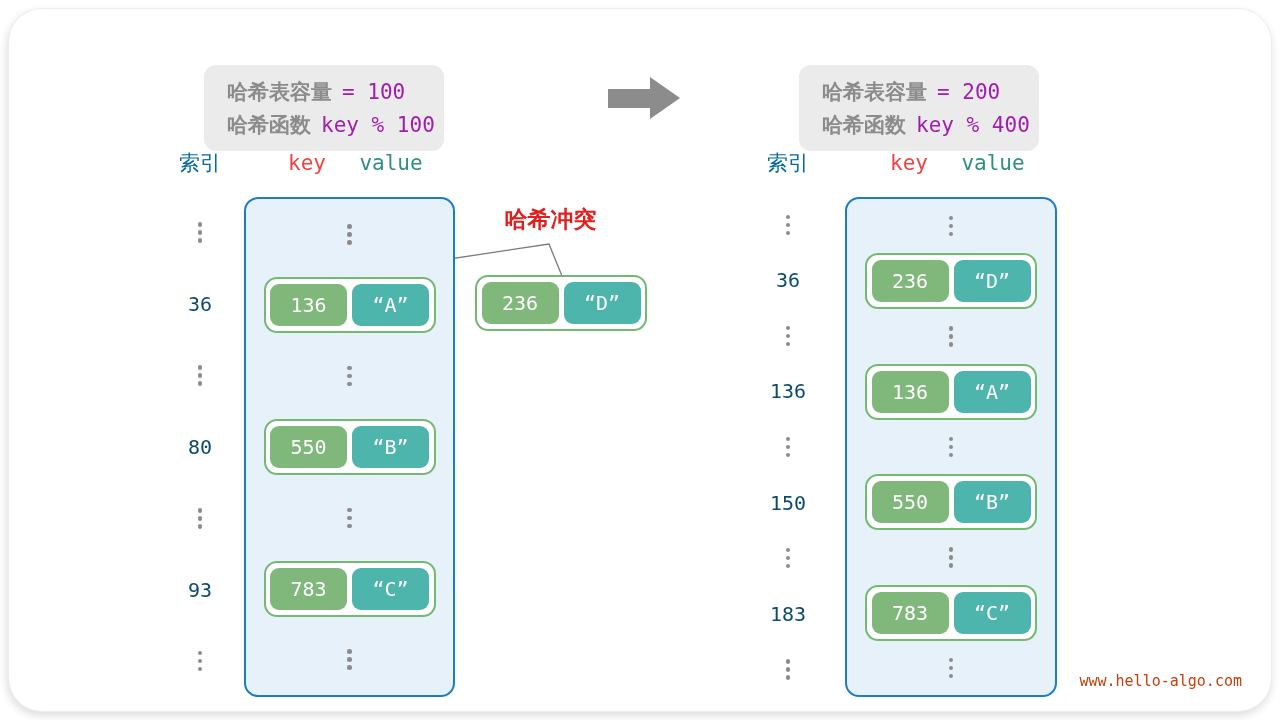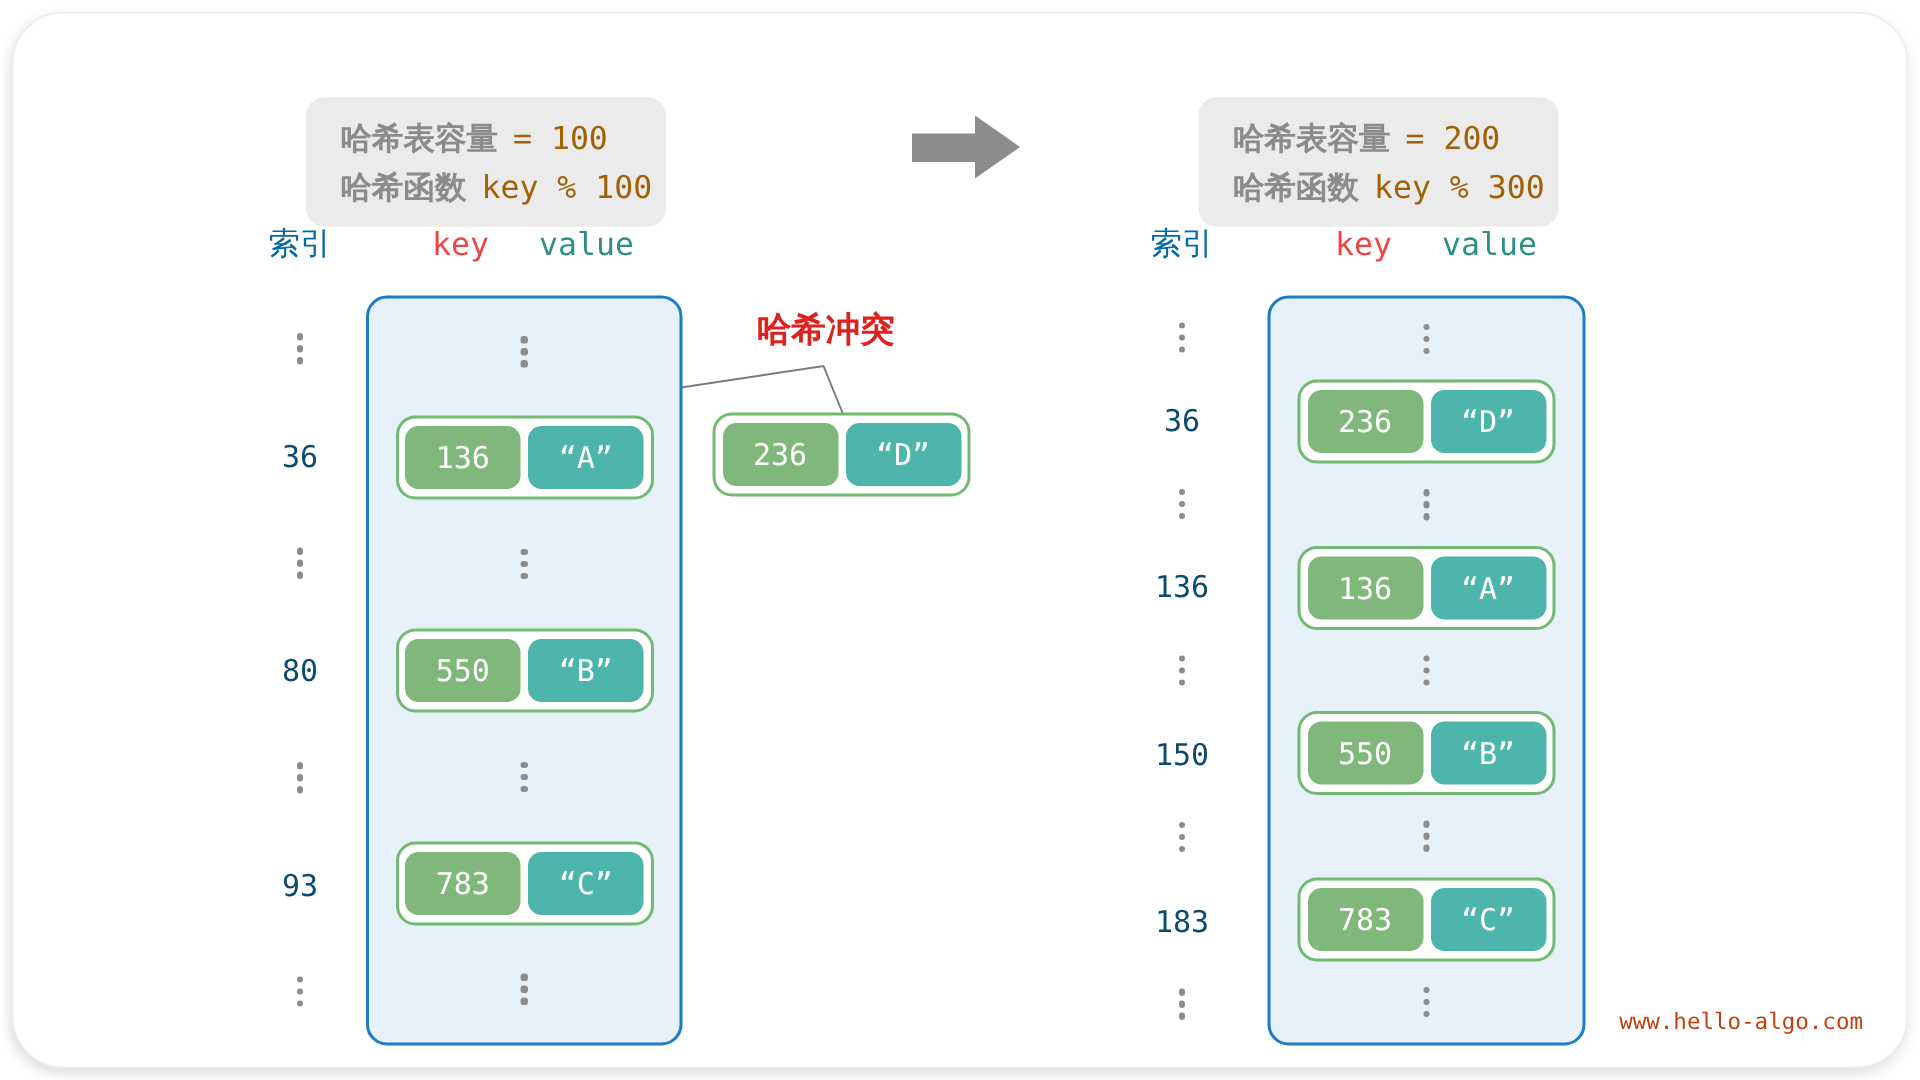--- a/index.html
+++ b/index.html
@@ -20,21 +20,21 @@
   .info-box {
     position: absolute; top: 28px; width: 240px; height: 86px;
     background: #ebebeb; border-radius: 12px;
     display: flex; flex-direction: column; justify-content: center;
     padding-left: 23px; gap: 5px; margin-top: 37px;
   }
   .info-box.left  { left: 204px; }
   .info-box.right { left: 799px; }
   .info-line { display: flex; align-items: baseline; gap: 10px; white-space: nowrap; }
   .info-cjk  { font-size: 21px; font-weight: bold; color: #8b8b8b; }
-  .info-mono { font-family: "DejaVu Sans Mono", monospace; font-size: 21px; font-weight: 500; color: #a16207; }
+  .info-mono { font-family: "DejaVu Sans Mono", monospace; font-size: 21px; font-weight: 500; color: #a21caf; }
 
   .main-title {
     position: absolute; left: 495px; top: 31px; width: 320px;
     text-align: center; font-size: 24px; font-weight: bold; color: #1c1c1c;
     letter-spacing: 1px; white-space: nowrap;
   }
 
   
   .col-header { position: absolute; top: 150px; height: 26px; line-height: 26px; text-align: center; white-space: nowrap; }
   .hdr-index { font-size: 21px; color: #0369a1; }
@@ -114,21 +114,21 @@
   </div>
 
 
   <div class="info-box right">
     <div class="info-line">
       <span class="info-cjk">哈希表容量</span>
       <span class="info-mono">= 200</span>
     </div>
     <div class="info-line">
       <span class="info-cjk">哈希函数</span>
-      <span class="info-mono">key % 300</span>
+      <span class="info-mono">key % 400</span>
     </div>
   </div>
 
   <div class="collision-label">哈希冲突</div>
 
   <div class="col-header hdr-index" style="left:170px; width:60px;">索引</div>
   <div class="col-header hdr-key" style="left:272px; width:70px;">key</div>
   <div class="col-header hdr-value" style="left:351px; width:80px;">value</div>
 
   <div class="index-col" style="left:170px;">

